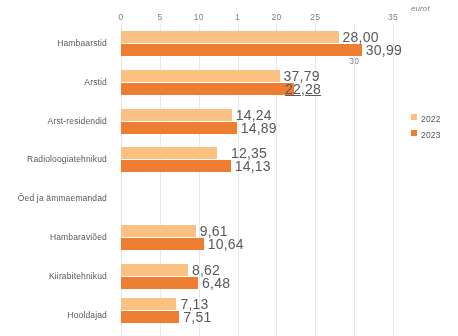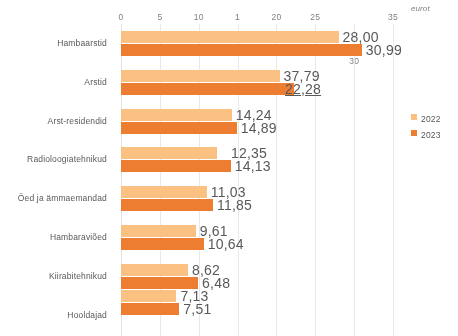--- a/index.html
+++ b/index.html
@@ -202,39 +202,33 @@
           <div class="bar-value val-2022" style="left: 114.665px;">14,24</div>
           <div class="bar bar-2023" style="width: 115.717px; background: rgb(237, 125, 49);"></div>
           <div class="bar-value val-2023" style="left: 119.717px;">14,89</div>
         </div>
         <div class="cat-row" style="top: 122.4px;">
           <div class="bar bar-2022" style="width: 95.9771px; background: rgb(251, 193, 131);"></div>
           <div class="bar-value val-2022" style="left: 110px;">12,35</div>
           <div class="bar bar-2023" style="width: 109.81px; background: rgb(237, 125, 49);"></div>
           <div class="bar-value val-2023" style="left: 113.81px;">14,13</div>
         </div>
-        <div class="cat-row" style="top: 161.2px;">
-          <div class="bar bar-2022" style="width: 85.7189px; background: rgb(251, 193, 131);"></div>
-          <div class="bar-value val-2022" style="left: 89.7189px;">11,03</div>
-          <div class="bar bar-2023" style="width: 92.0914px; background: rgb(237, 125, 49);"></div>
-          <div class="bar-value val-2023" style="left: 96.0914px;">11,85</div>
-        </div>
         <div class="cat-row" style="top: 200px;">
           <div class="bar bar-2022" style="width: 74.6834px; background: rgb(251, 193, 131);"></div>
           <div class="bar-value val-2022" style="left: 78.6834px;">9,61</div>
           <div class="bar bar-2023" style="width: 82.688px; background: rgb(237, 125, 49);"></div>
           <div class="bar-value val-2023" style="left: 86.688px;">10,64</div>
         </div>
         <div class="cat-row" style="top: 238.8px;">
           <div class="bar bar-2022" style="width: 66.9897px; background: rgb(251, 193, 131);"></div>
           <div class="bar-value val-2022" style="left: 70.9897px;">8,62</div>
           <div class="bar bar-2023" style="width: 77.0926px; background: rgb(237, 125, 49);"></div>
           <div class="bar-value val-2023" style="left: 81.0926px;">6,48</div>
         </div>
-        <div class="cat-row" style="top: 265px; padding-left: 11px;">
+        <div class="cat-row" style="top: 273px; padding-left: 11px;">
           <div class="bar bar-2022" style="width: 55.4103px; background: rgb(251, 193, 131);"></div>
           <div class="bar-value val-2022" style="left: 59.4103px;">7,13</div>
           <div class="bar bar-2023" style="width: 58.3634px; background: rgb(237, 125, 49);"></div>
           <div class="bar-value val-2023" style="left: 62.3634px;">7,51</div>
         </div>
       </div>
   </div>
 
   <div class="cat-labels-layer" id="cat-labels">
       <div class="cat-label" style="top: 14px;">Hambaarstid</div>

